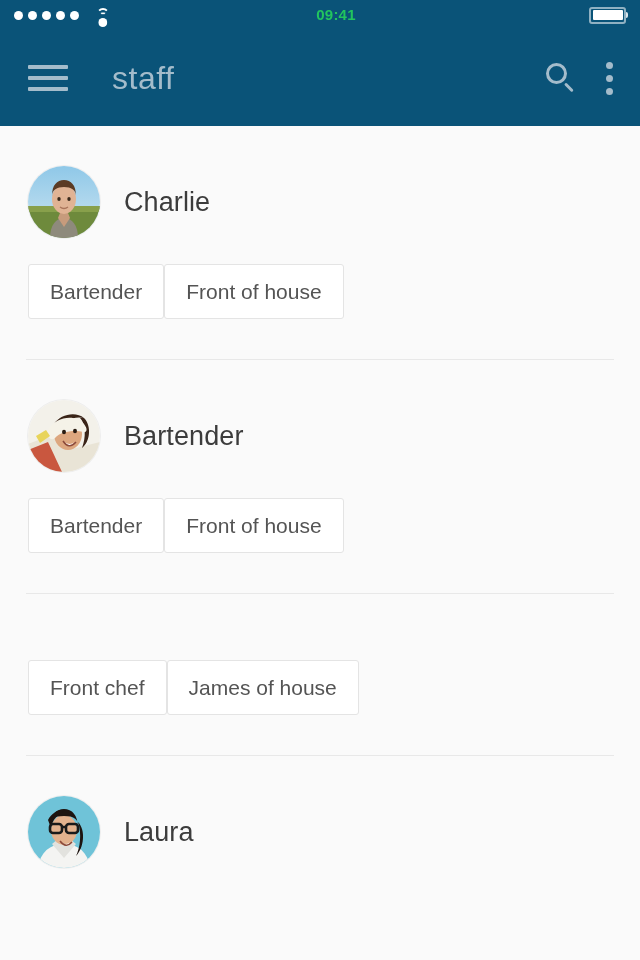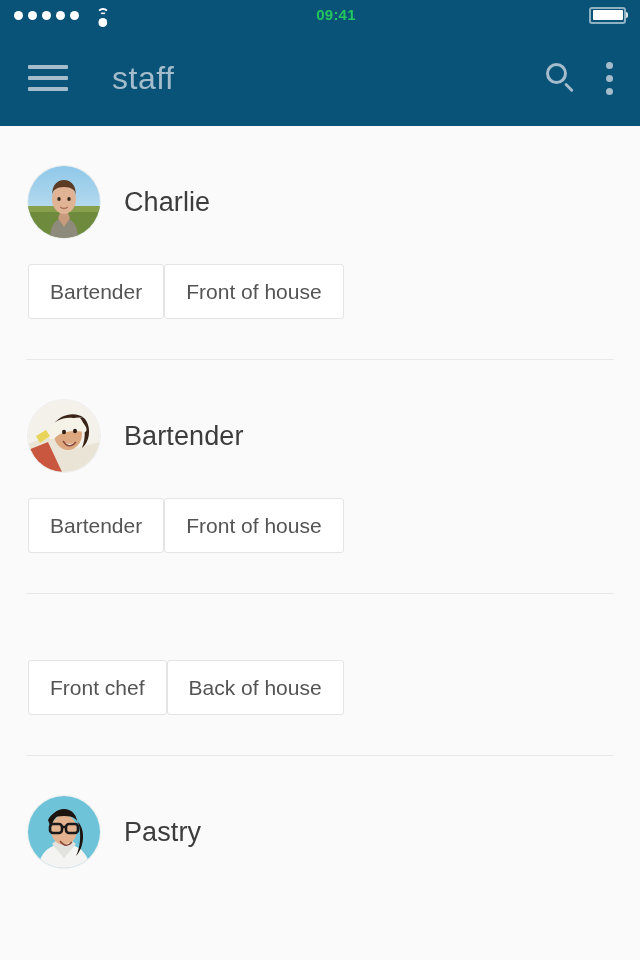--- a/index.html
+++ b/index.html
@@ -352,21 +352,21 @@
     <div class="chips">
       <div class="chip">Bartender</div>
       <div class="chip">Front of house</div>
     </div>
     <div class="divider"></div>
   </div>
 
   <div class="staff-row">
     <div class="chips">
       <div class="chip">Front chef</div>
-      <div class="chip">Back of house</div>
+      <div class="chip">James of house</div>
     </div>
     <div class="divider"></div>
   </div>
 
   <div class="staff-row last">
     <div class="row-head">
       <div class="avatar">
         <svg width="72" height="72" viewBox="0 0 72 72">
           <rect width="72" height="72" fill="#6fc3d8"></rect>
           <path d="M10 72c2-16 12-24 26-24s24 8 26 24z" fill="#f4f4f2"></path>
@@ -375,17 +375,17 @@
           <path d="M22 32c0-13 6-19 14-19s14 6 14 19c1-9-4-12-14-12s-15 3-14 12z" fill="#1d1410"></path>
           <path d="M20 24c4-8 12-11 18-10-8 4-14 10-15 18z" fill="#1d1410"></path>
           <path d="M50 26c4 12 2 26-2 34 8-8 10-26 2-34z" fill="#1d1410"></path>
           <rect x="22" y="28" width="12" height="9" rx="3" fill="none" stroke="#1a1a1a" stroke-width="2.6"></rect>
           <rect x="38" y="28" width="12" height="9" rx="3" fill="none" stroke="#1a1a1a" stroke-width="2.6"></rect>
           <path d="M34 31h4" stroke="#1a1a1a" stroke-width="2.4"></path>
           <path d="M33 46q5 6 10 0 -5 4 -10 0z" fill="#ffffff"></path>
           <path d="M32 45q6 8 12 1" stroke="#8c4a3a" stroke-width="1.5" fill="none"></path>
         </svg>
       </div>
-      <div class="staff-name">Pastry</div>
+      <div class="staff-name">Laura</div>
     </div>
   </div>
 
 </div>
 
 </body></html>

